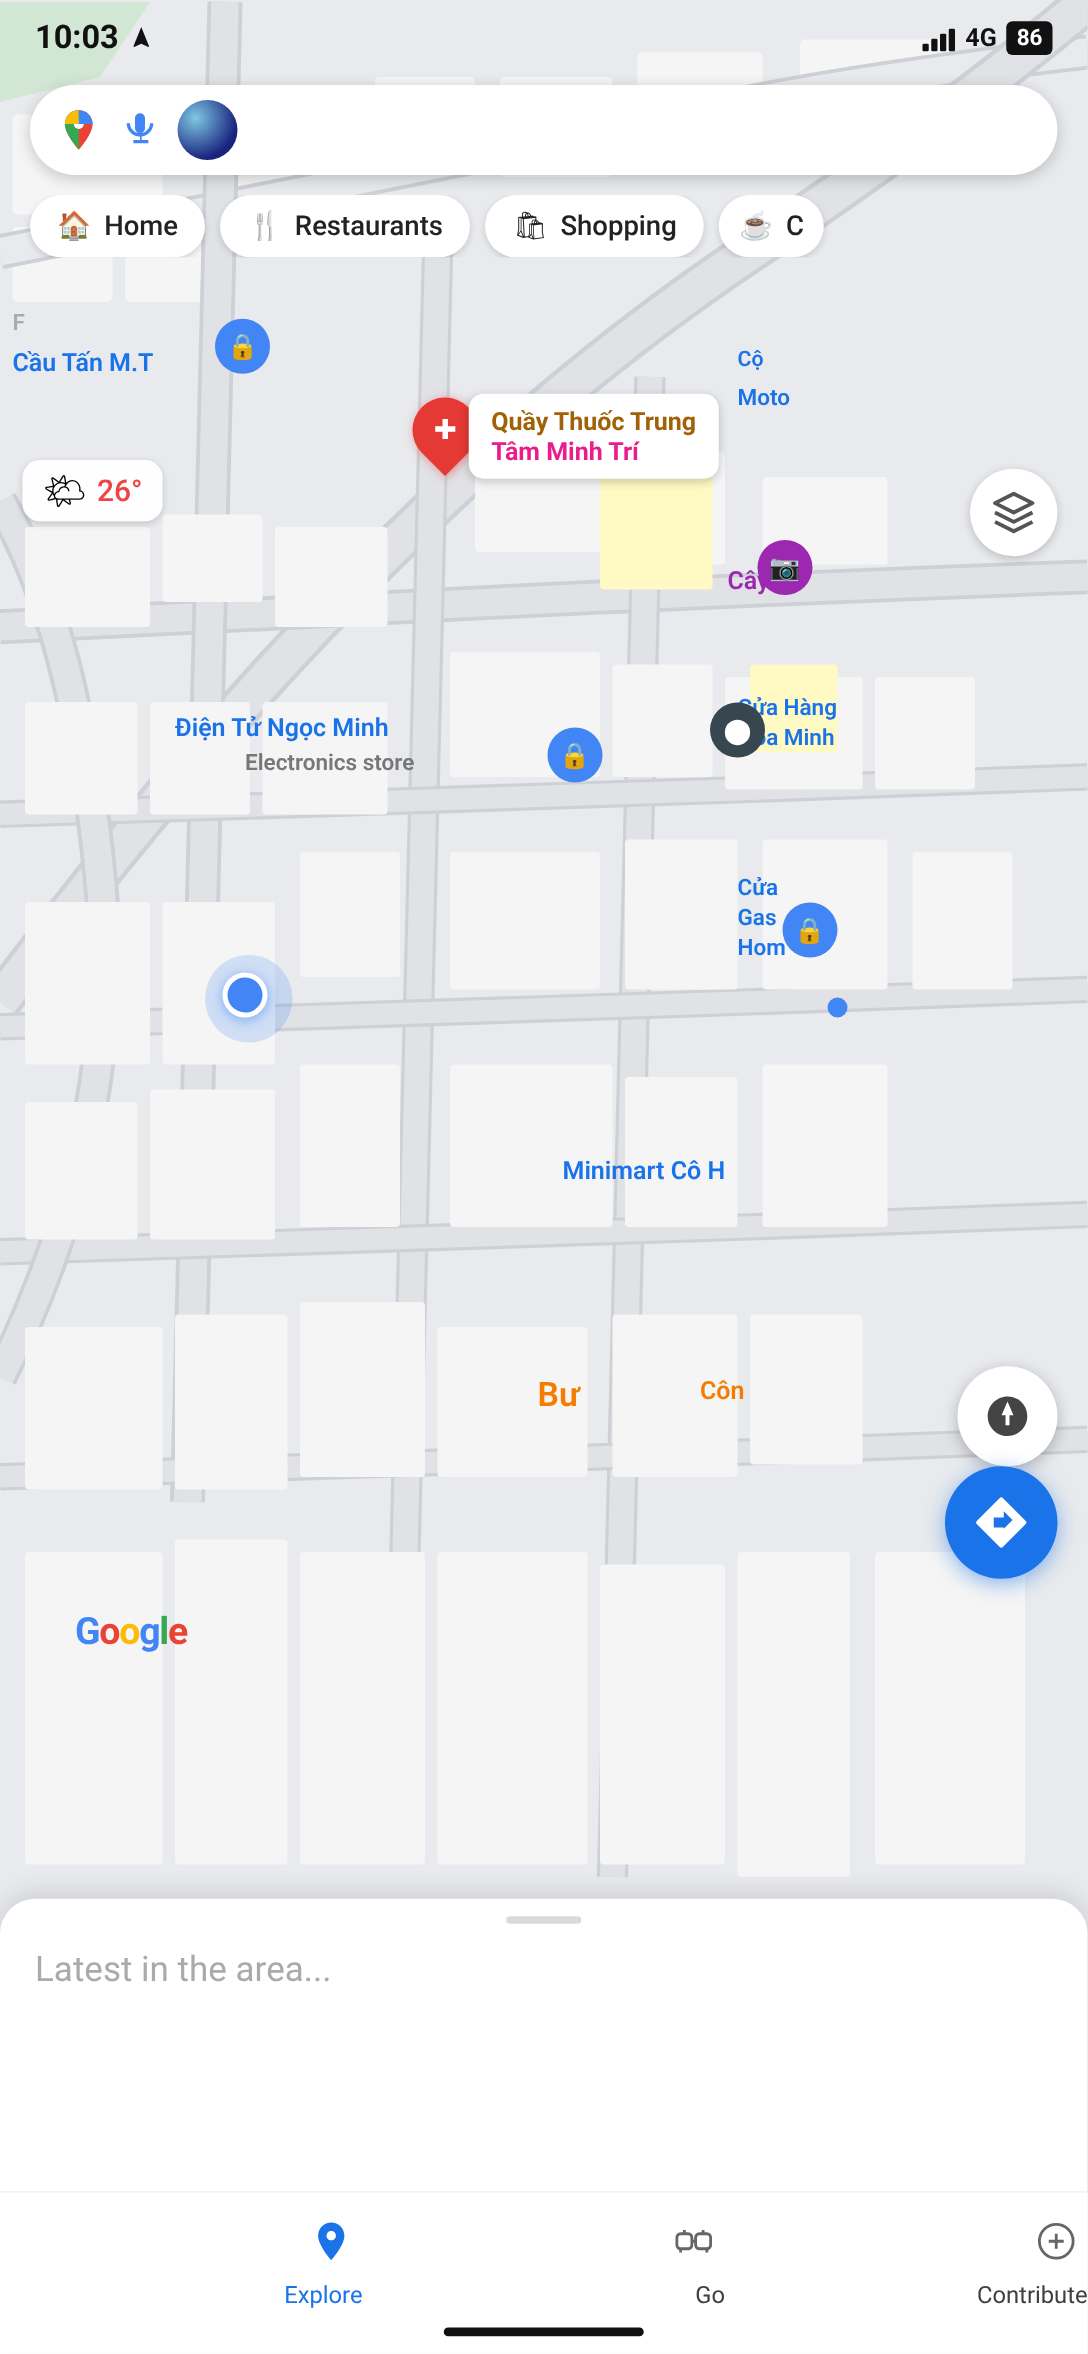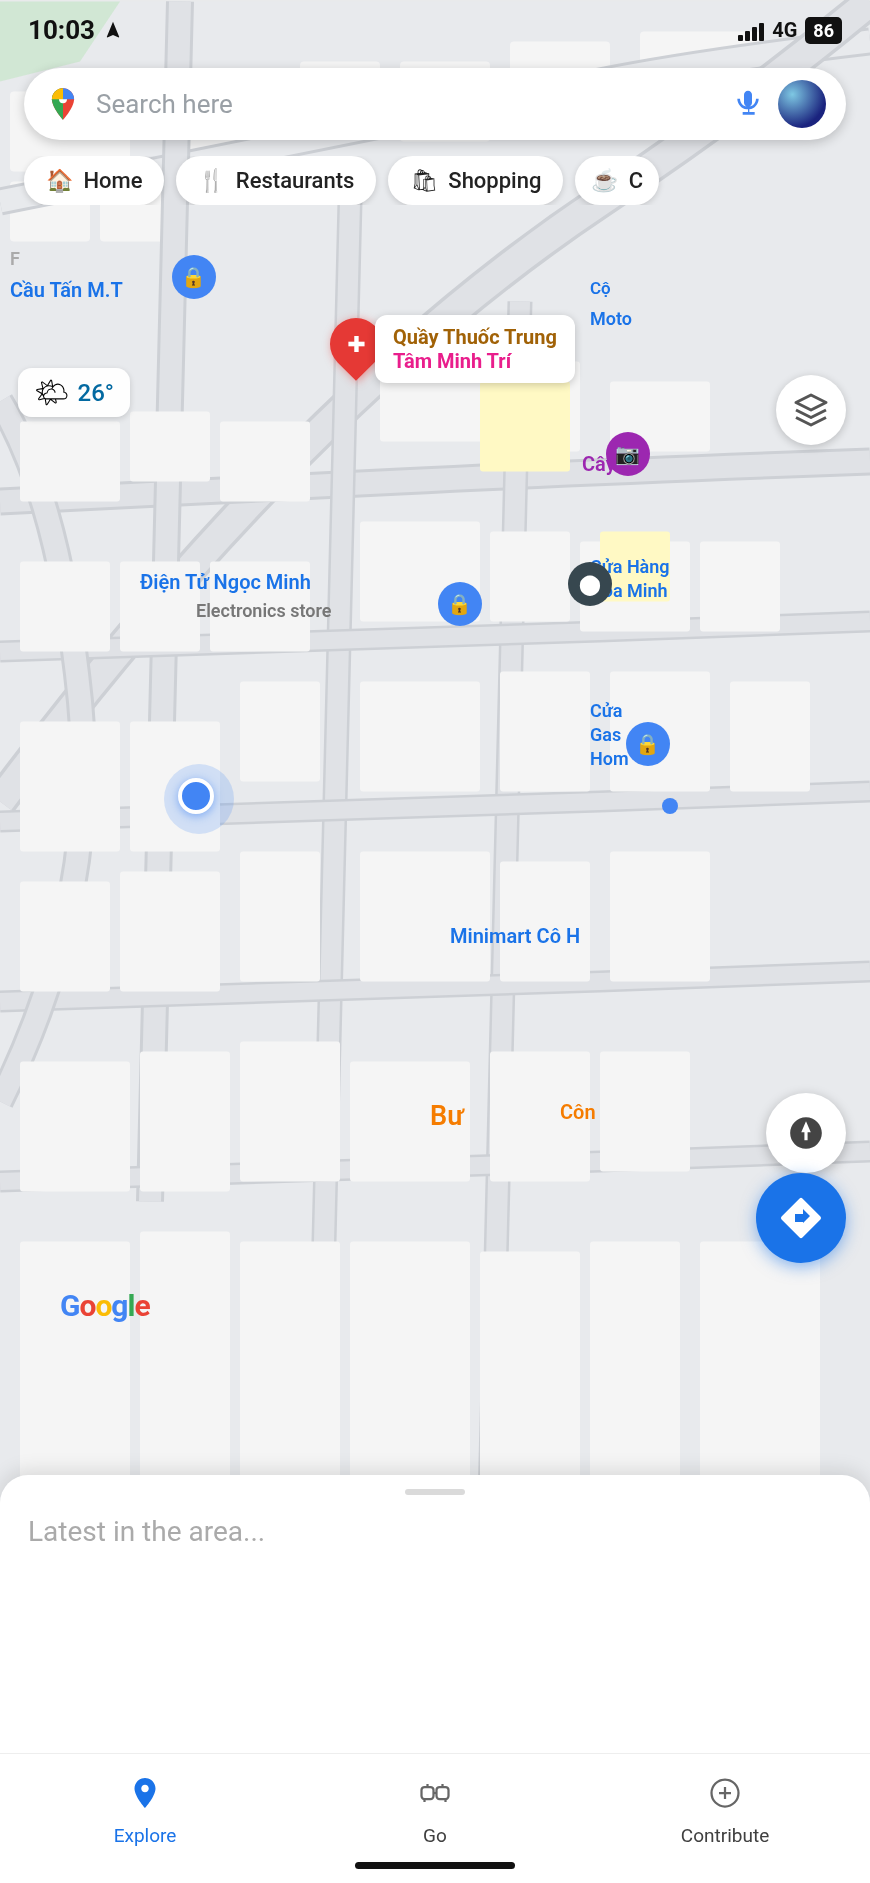--- a/index.html
+++ b/index.html
@@ -184,21 +184,21 @@
       gap: 8px;
       z-index: 50;
       box-shadow: 0 2px 6px rgba(0,0,0,0.15);
     }
     .weather-emoji {
       font-size: 28px;
     }
     .weather-temp {
       font-size: 24px;
       font-weight: 500;
-      color: #0369a1;
+      color: #ef4444;
     }
 
     
     .location-dot {
       position: absolute;
       width: 36px;
       height: 36px;
       background: #4285f4;
       border-radius: 50%;
       border: 4px solid #fff;
@@ -288,21 +288,21 @@
     .g-red { color: #ea4335; }
     .g-yellow { color: #fbbc05; }
     .g-green { color: #34a853; }
 
     
     .bottom-sheet {
       position: absolute;
       bottom: 0;
       left: 0;
       right: 0;
-      height: 408px;
+      height: 364px;
       background: #fff;
       border-radius: 28px 28px 0 0;
       box-shadow: 0 -4px 20px rgba(0,0,0,0.12);
       z-index: 60;
     }
     .sheet-handle {
       width: 60px;
       height: 6px;
       background: #dadada;
       border-radius: 3px;
@@ -326,21 +326,21 @@
       display: flex;
       align-items: flex-start;
       justify-content: space-around;
       padding-top: 14px;
       border-top: 1px solid #eee;
       z-index: 70;
     }
     .nav-item {
       display: flex;
       flex-direction: column;
-      align-items: center;
+      align-items: flex-end;
       gap: 6px;
       flex: 1;
     }
     .nav-item-label {
       font-size: 19px;
       color: #404040;
     }
     .nav-item-label.active { color: #1a73e8; }
     .nav-icon-wrap {
       position: relative;
@@ -583,21 +583,20 @@
 
 <div class="search-bar">
 
   <svg class="google-maps-logo-pin" viewBox="0 0 48 48">
     <path d="M24 4C16.27 4 10 10.27 10 18c0 10.5 14 26 14 26s14-15.5 14-26c0-7.73-6.27-14-14-14z" fill="#ea4335"></path>
     <path d="M24 4C16.27 4 10 10.27 10 18c0 10.5 14 26 14 26V4z" fill="#34a853"></path>
     <circle cx="24" cy="18" r="5" fill="white"></circle>
     <path d="M24 4 C16.27 4 10 10.27 10 18 L24 18 Z" fill="#fbbc05"></path>
     <path d="M38 18 C38 10.27 31.73 4 24 4 L24 18 Z" fill="#4285f4"></path>
   </svg>
-  <span class="search-input-fake">Search here</span>
   <svg class="mic-icon" viewBox="0 0 24 24">
     <path d="M12 14c1.66 0 3-1.34 3-3V5c0-1.66-1.34-3-3-3S9 3.34 9 5v6c0 1.66 1.34 3 3 3zm-1 1.93c-3.94-.49-7-3.85-7-7.93h2c0 3.31 2.69 6 6 6s6-2.69 6-6h2c0 4.08-3.06 7.44-7 7.93V18h4v2H8v-2h4v-2.07z" fill="#4285f4"></path>
   </svg>
   <div class="avatar" style="background: radial-gradient(circle at 30% 30%, #7ec8e3 0%, #1a237e 70%);">
   </div>
 </div>
 
 <div class="category-pills">
   <div class="pill">
     <span class="pill-icon">🏠</span>

